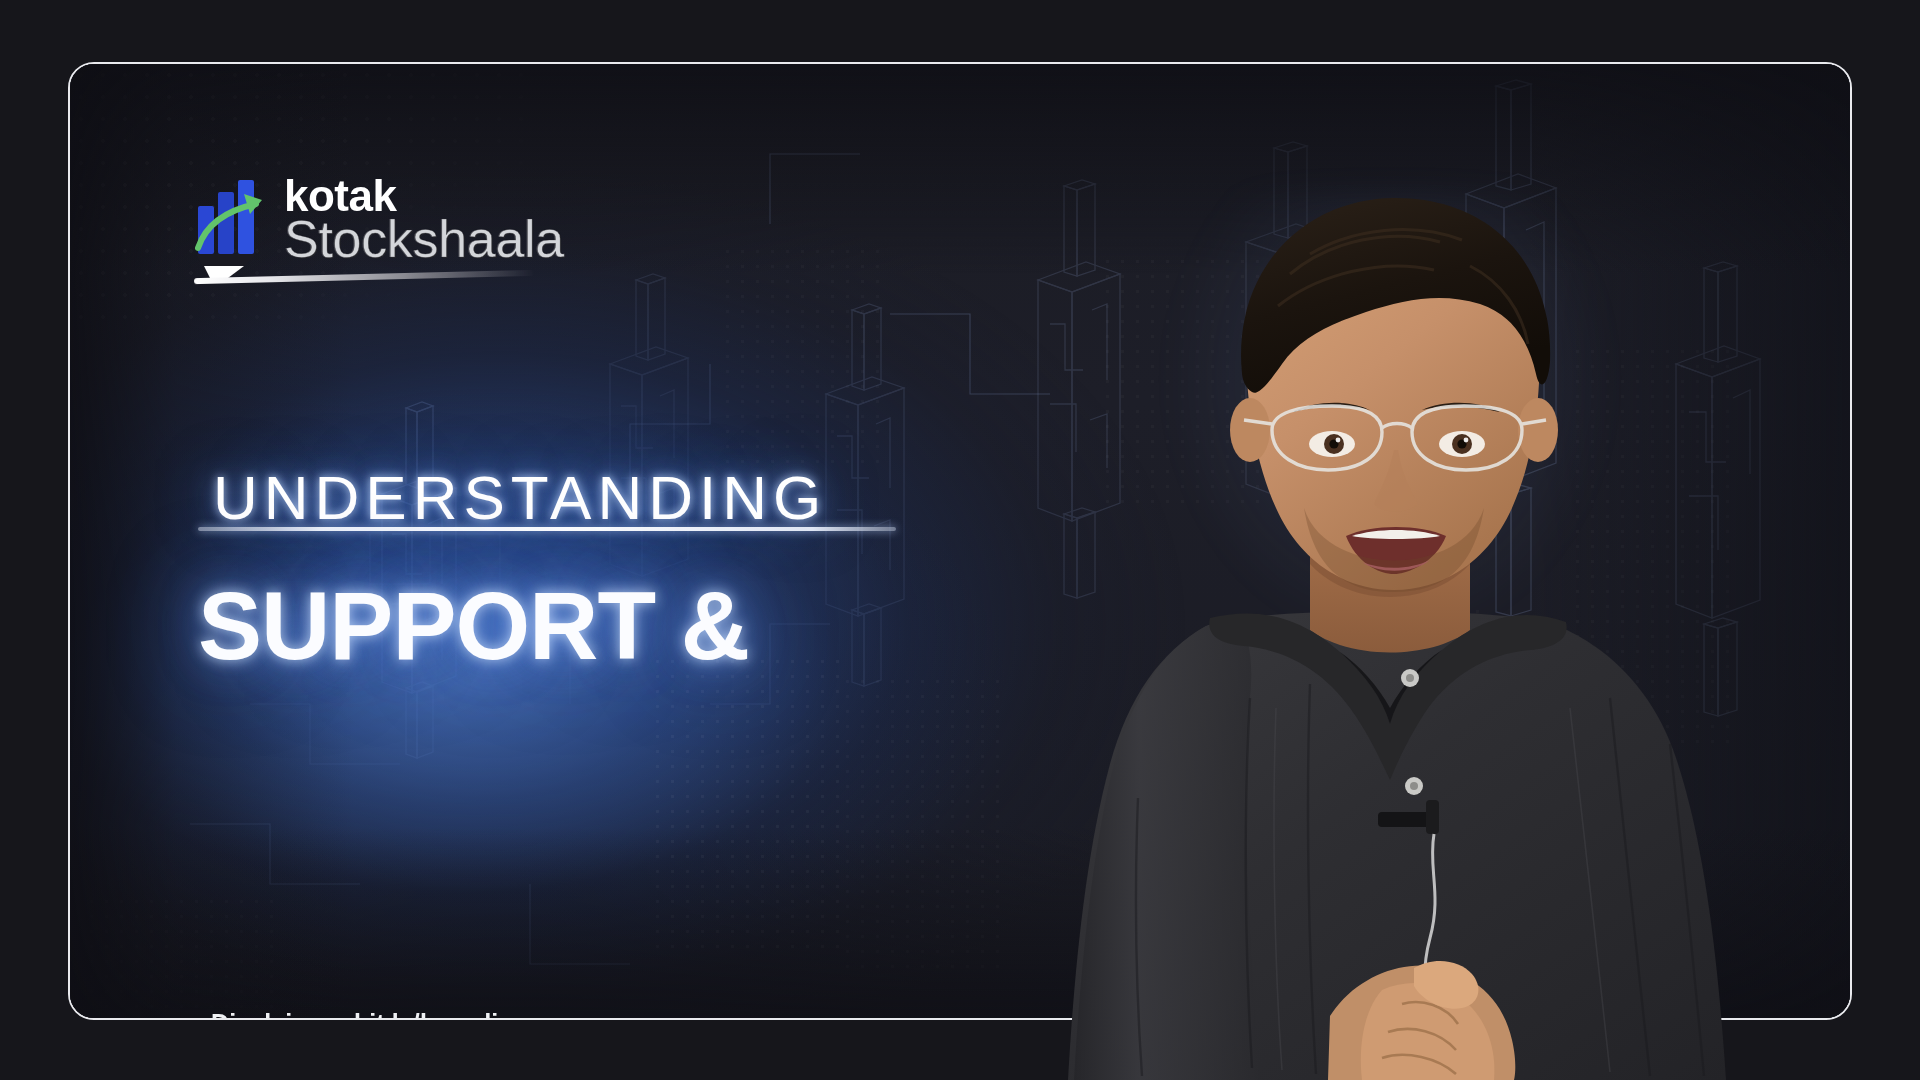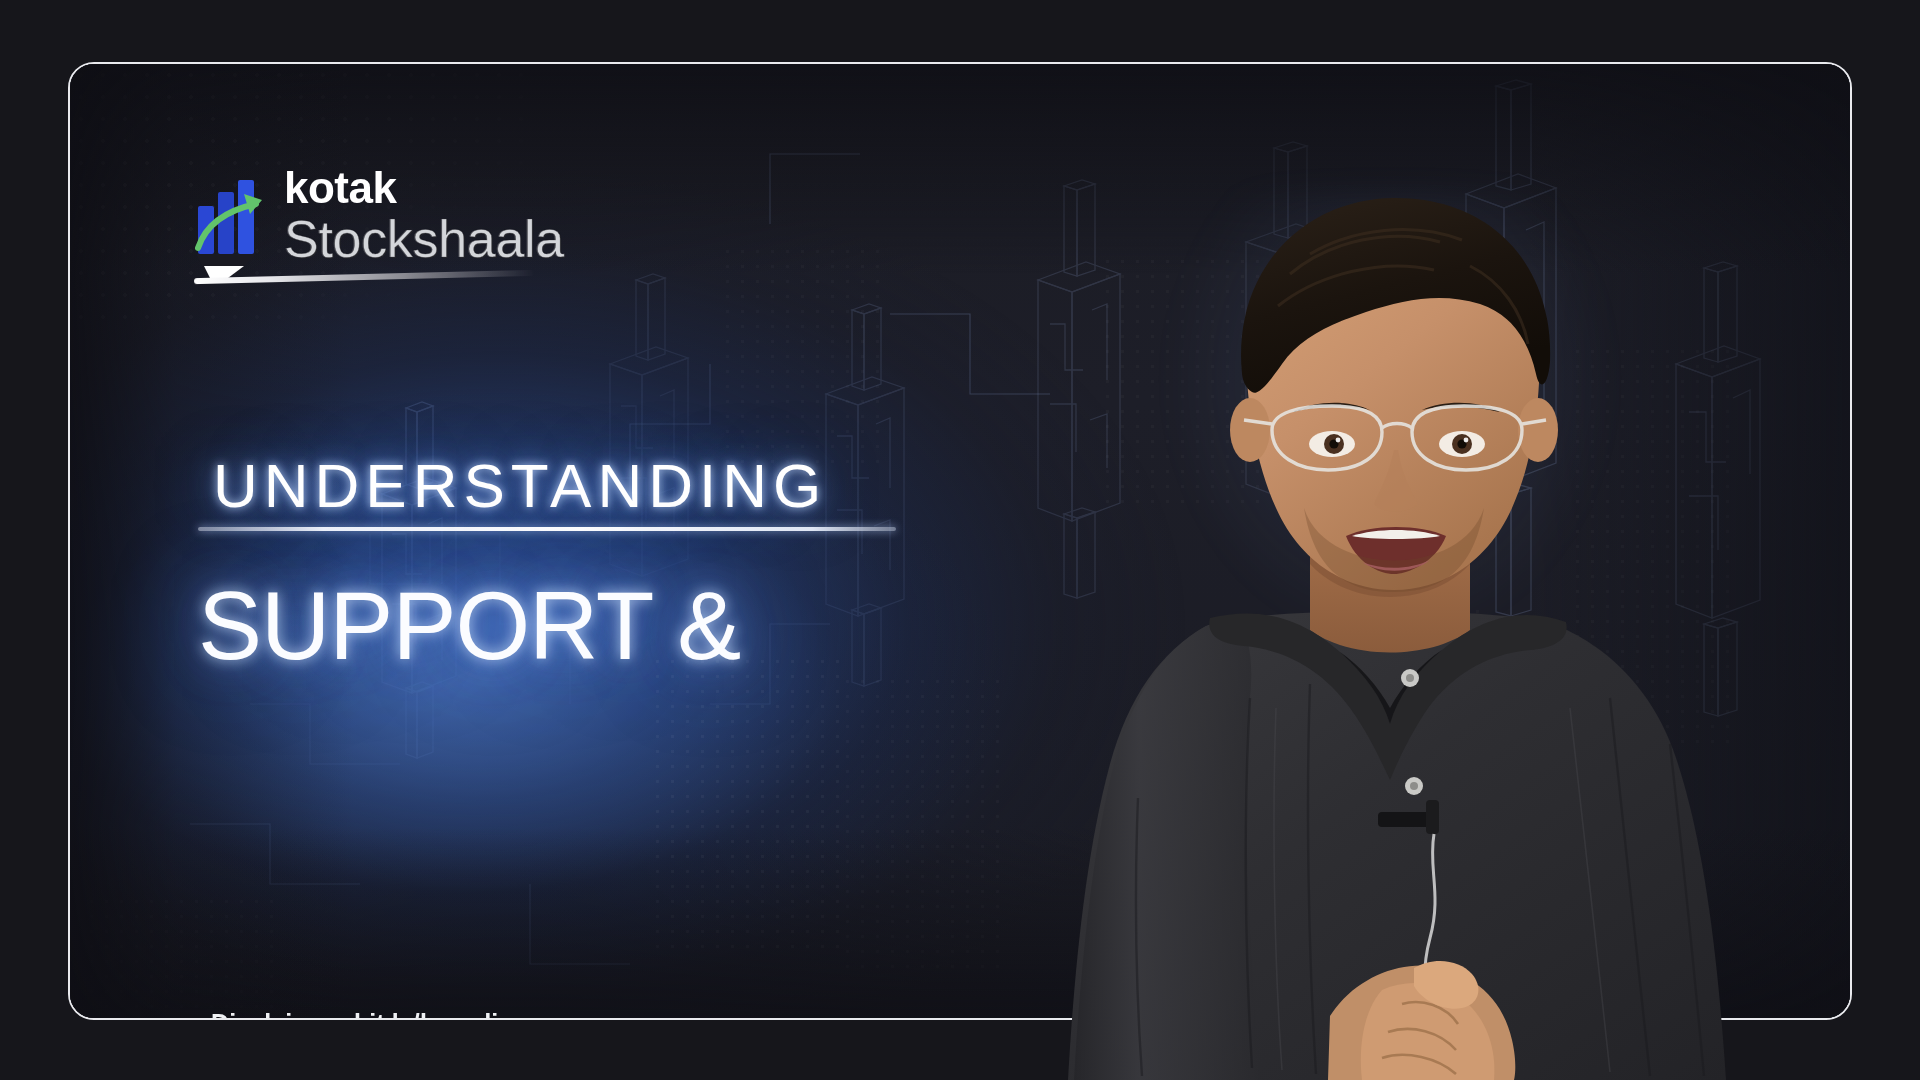--- a/index.html
+++ b/index.html
@@ -71,21 +71,21 @@
   }
   .dots.faint {
     background-image: radial-gradient(circle, rgba(255,255,255,0.035) 1.4px, rgba(0,0,0,0) 1.6px);
     background-size:15px 15px;
   }
 
   
   #logo { position:absolute; left:118px; top:98px; width:400px; height:130px; }
   #logo .mark { position:absolute; left:0; top:8px; width:88px; height:112px; }
   #logo .brand {
-    position:absolute; left:96px; top:4px;
+    position:absolute; left:96px; top:12px;
     color:#ffffff;
     font-size:44px; font-weight:bold; letter-spacing:-0.5px;
     line-height:1.0;
   }
   #logo .sub {
     position:absolute; left:96px; top:50px;
     font-size:52px; font-weight:normal; letter-spacing:-0.3px;
     line-height:1.05;
     color:#d4d6da;
     text-shadow:
@@ -98,39 +98,39 @@
     position:absolute; left:6px; top:112px;
     width:340px; height:6px;
     background:linear-gradient(90deg,#ffffff 0%,#e8e8ec 22%,#8a8a92 62%,rgba(120,120,128,0) 100%);
     transform:rotate(-1.4deg);
     border-radius:3px;
     filter:blur(0.3px);
   }
 
   
   #kicker {
-    position:absolute; left:143px; top:386px;
+    position:absolute; left:143px; top:398px;
     font-size:62px; font-weight:300; letter-spacing:6px;
     color:#ffffff; white-space:nowrap;
     text-shadow:
       0 0 10px rgba(190,215,255,0.95),
       0 0 26px rgba(110,160,255,0.8),
       0 0 60px rgba(70,120,230,0.55);
   }
   #kicker-rule {
     position:absolute; left:128px; top:463px;
     width:698px; height:4px;
     background:linear-gradient(90deg, rgba(210,220,240,0.55) 0%, #eef2fa 18%, #ffffff 55%, #dfe6f4 88%, rgba(200,212,236,0.5) 100%);
     border-radius:2px;
     box-shadow:0 0 9px rgba(180,205,255,0.7);
   }
   #headline {
     position:absolute; left:128px; top:518px;
     width:760px;
-    font-size:96px; font-weight:normal; line-height:0.92;
+    font-size:96px; font-weight:bold; line-height:0.92;
     letter-spacing:-1px;
     color:#fbfcff;
     text-shadow:
       0 0 14px rgba(200,222,255,0.85),
       0 0 40px rgba(108,158,250,0.75),
       0 0 90px rgba(58,104,208,0.55);
   }
   #headline .ln { display:block; white-space:nowrap; }
 
   #disclaimer {

